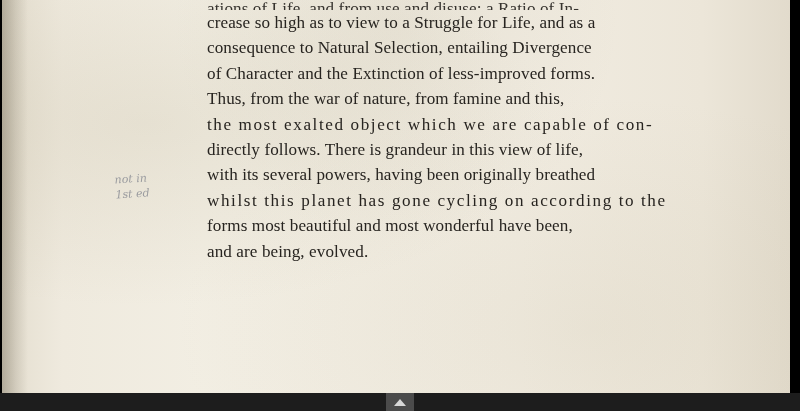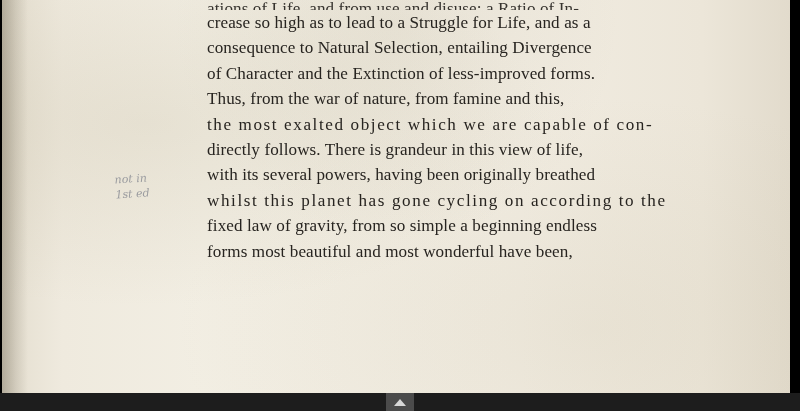--- a/index.html
+++ b/index.html
@@ -150,30 +150,30 @@
     <div id="grain"></div>
     <div id="gutter"></div>
 
     <div id="annotation">
       <div>not in</div>
       <div>1st ed</div>
     </div>
 
     <div id="text-column">
       <div class="line clipped">ations of Life, and from use and disuse; a Ratio of In-</div>
-      <div class="line">crease so high as to lead to a Struggle for Life, and as a</div>
+      <div class="line">crease so high as to view to a Struggle for Life, and as a</div>
       <div class="line">consequence to Natural Selection, entailing Divergence</div>
       <div class="line">of Character and the Extinction of less-improved forms.</div>
       <div class="line">Thus, from the war of nature, from famine and this,</div>
       <div class="line wsp">the most exalted object which we are capable of con-</div>
       <div class="line">directly follows.   There is grandeur in this view of life,</div>
       <div class="line">with its several powers, having been originally breathed</div>
       <div class="line wsp">whilst this planet has gone cycling on according to the</div>
-      <div class="line">fixed law of gravity, from so simple a beginning endless</div>
       <div class="line">forms most beautiful and most wonderful have been,</div>
+      <div class="line">and are being, evolved.</div>
     </div>
   </div>
 
   <div id="bottom-bar"></div>
   <div id="scroll-up-button">
     <span class="caret"></span>
   </div>
 
 </div>
 

